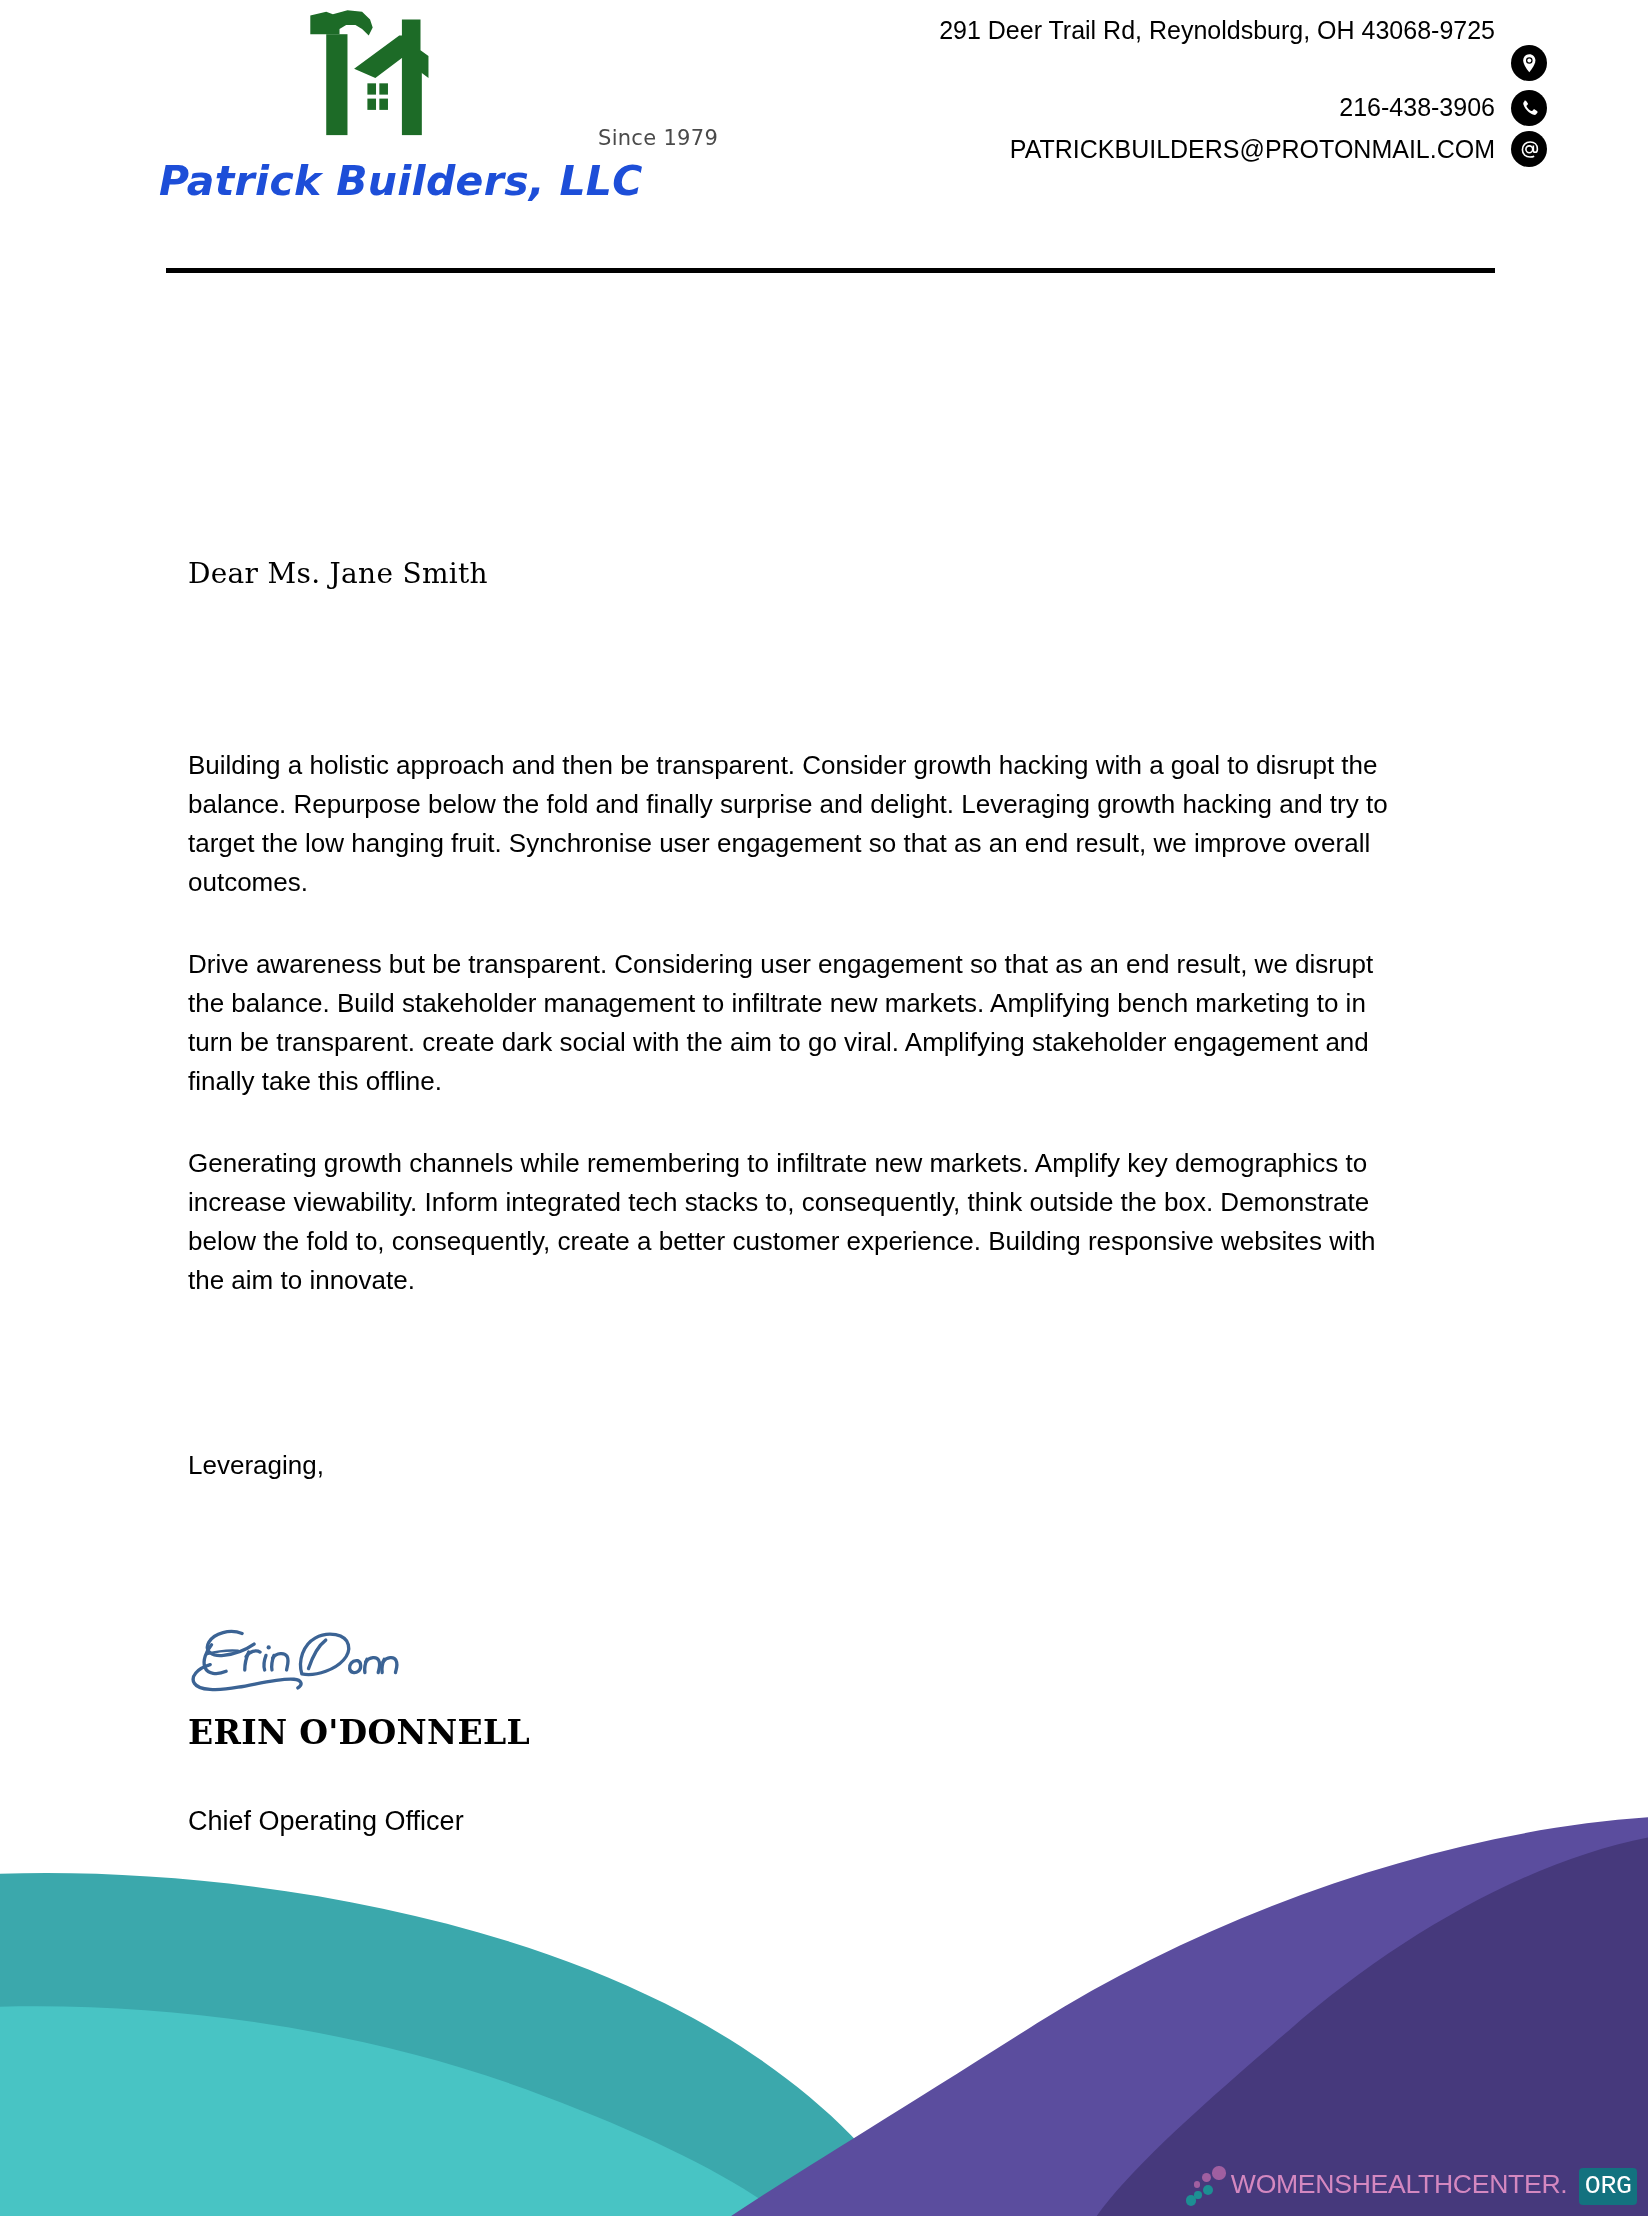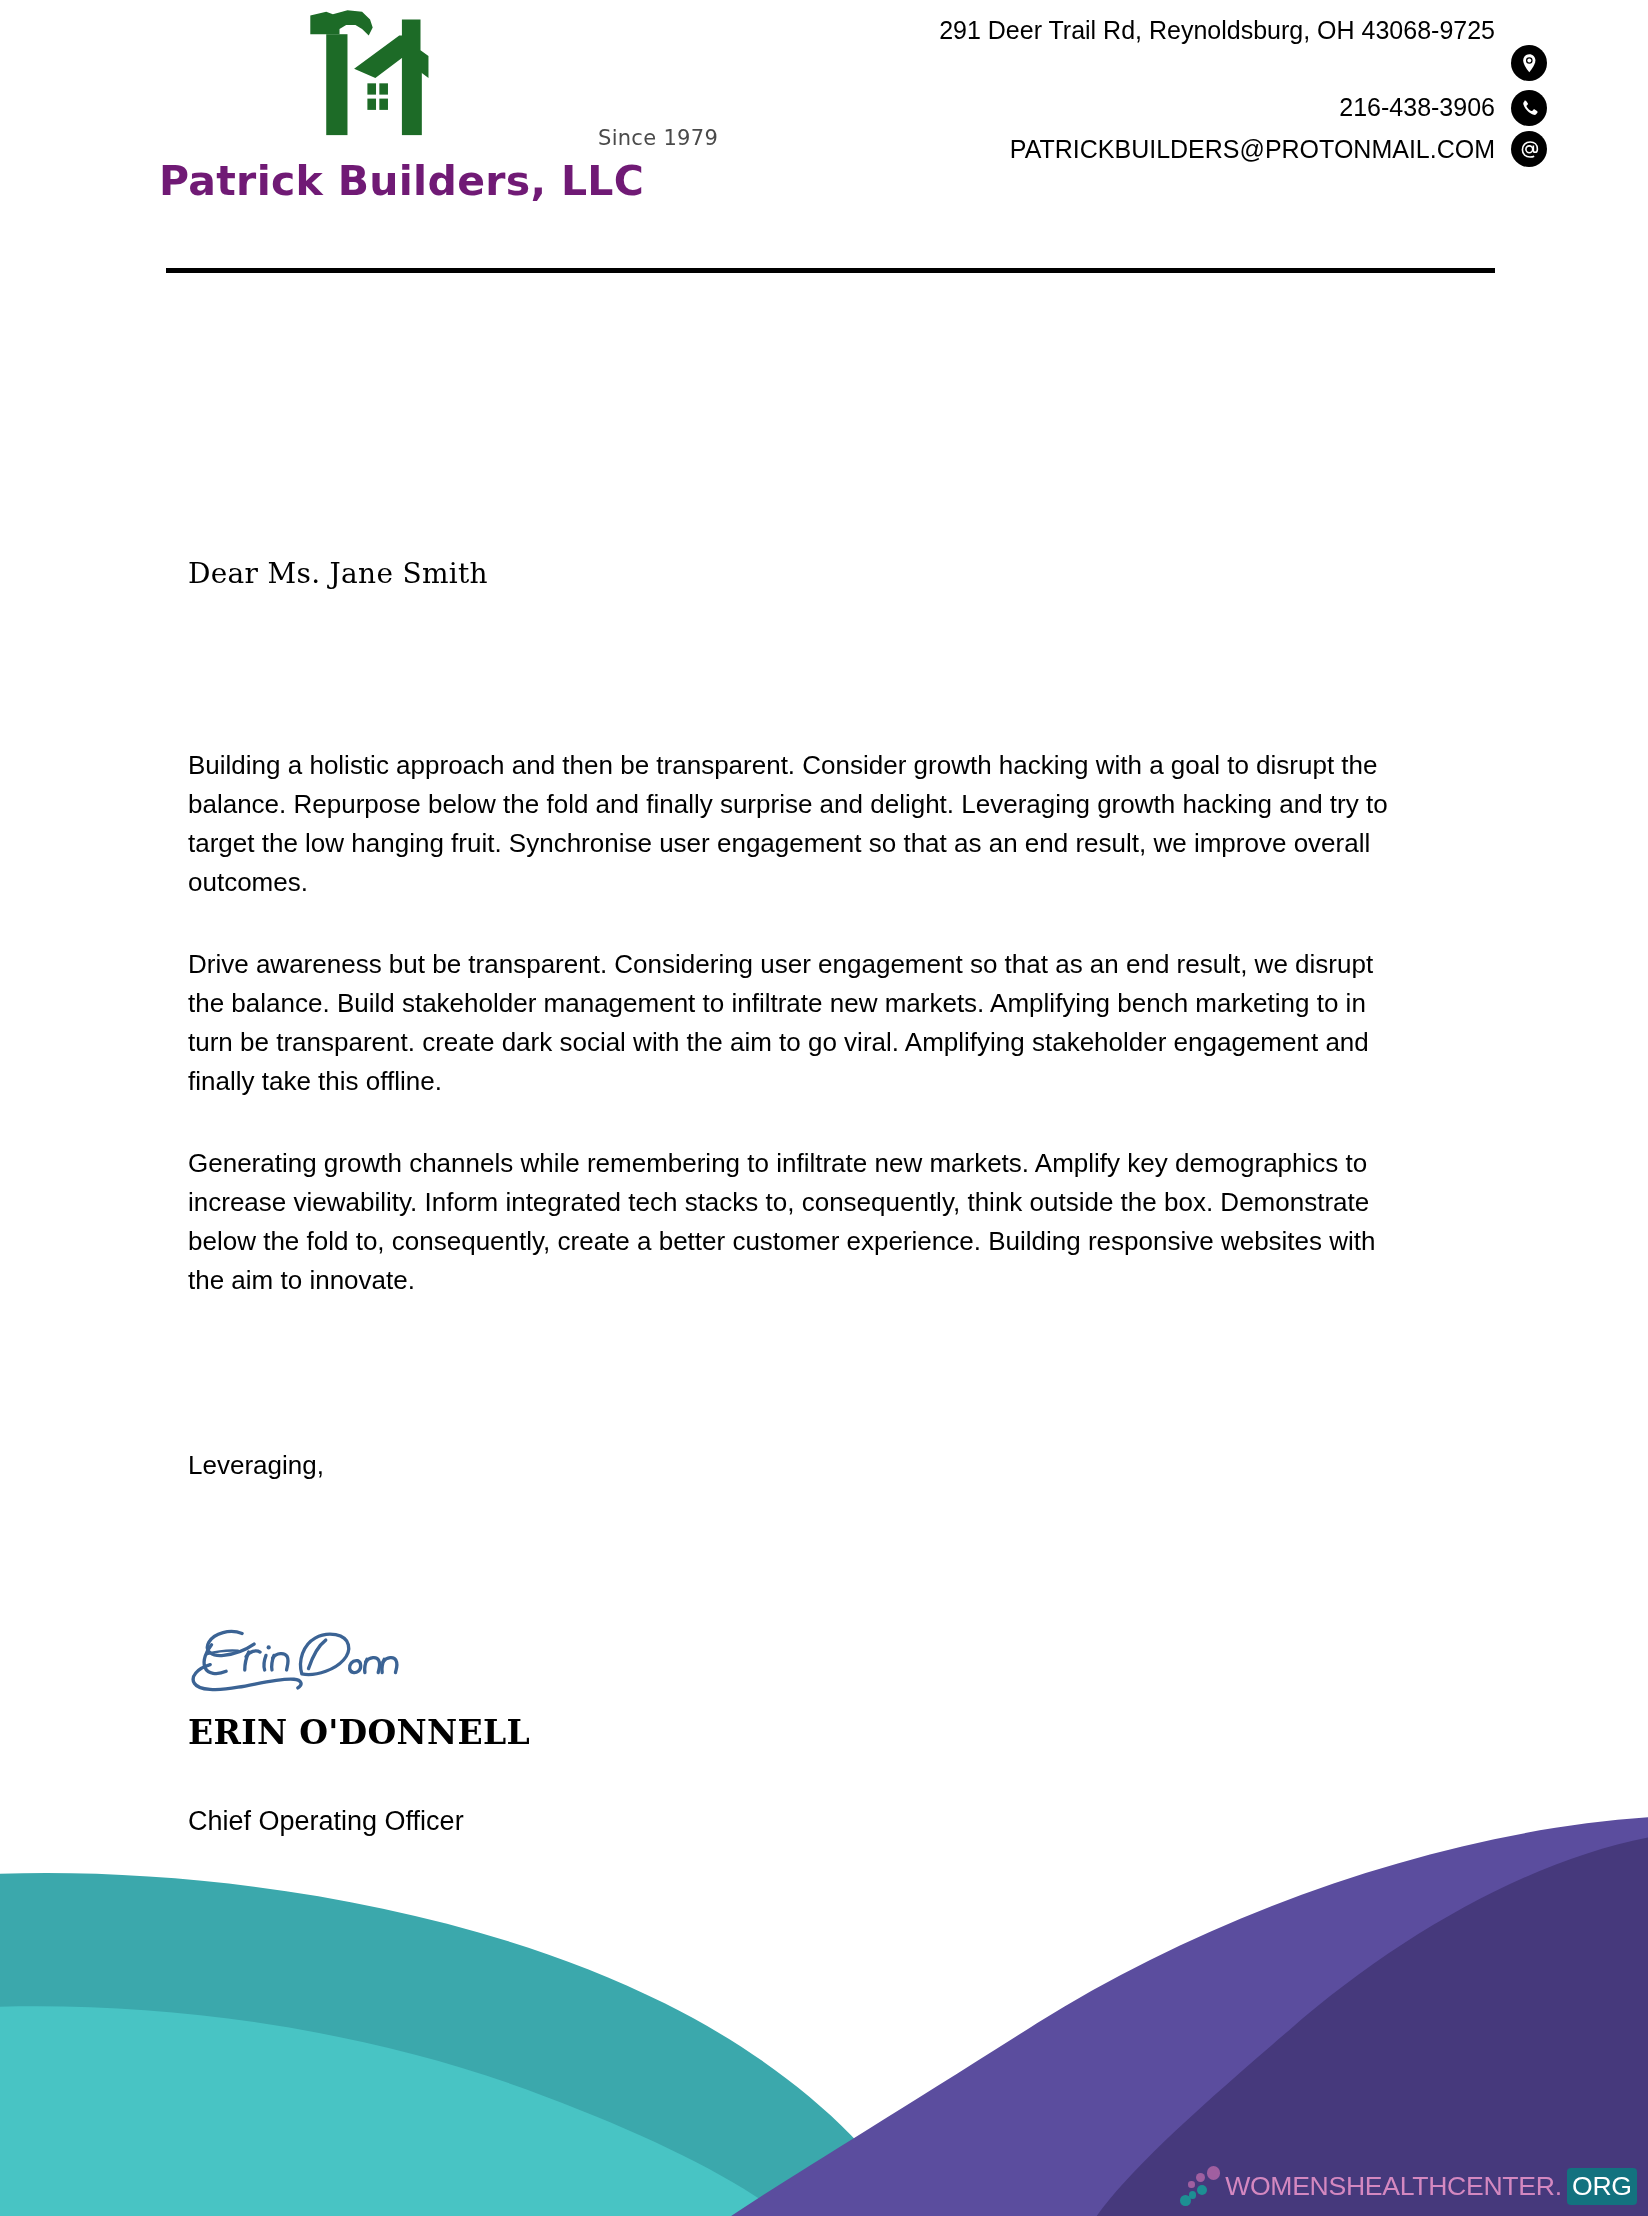--- a/index.html
+++ b/index.html
@@ -52,23 +52,24 @@
     letter-spacing: 0.3px;
     white-space: nowrap;
   }
   .logo-wordmark {
     position: absolute;
     left: 0px;
     top: 152px;
     font-family: "DejaVu Sans", sans-serif;
     font-weight: bold;
     font-size: 41px;
-    color: #701a75;
+    color: #1d4ed8;
     letter-spacing: 0.3px;
     white-space: nowrap;
+    font-style: italic;
   }
 
   
   .contact-block {
     position: absolute;
     right: 154px;
     top: 16px;
     width: 831px;
     text-align: right;
   }
@@ -212,26 +213,26 @@
     color: #d488c0;
     letter-spacing: -0.3px;
     line-height: 1;
     padding-bottom: 4px;
     white-space: nowrap;
   }
   .wm-org {
     display: inline-block;
     background: #13727f;
     color: #ffffff;
-    font-family: Liberation Sans, sans-serif;
+    font-family: Liberation Mono, monospace;
     font-size: 26.6px;
     line-height: 1;
     padding: 4.7px 5.3px 6px 5.3px;
     border-radius: 4px;
-    margin-left: 5px;
+    margin-left: 12px;
     letter-spacing: -0.3px;
     vertical-align: baseline;
   }
 </style>
 </head>
 <body>
 
 <div class="page">
 
   <div class="header">

